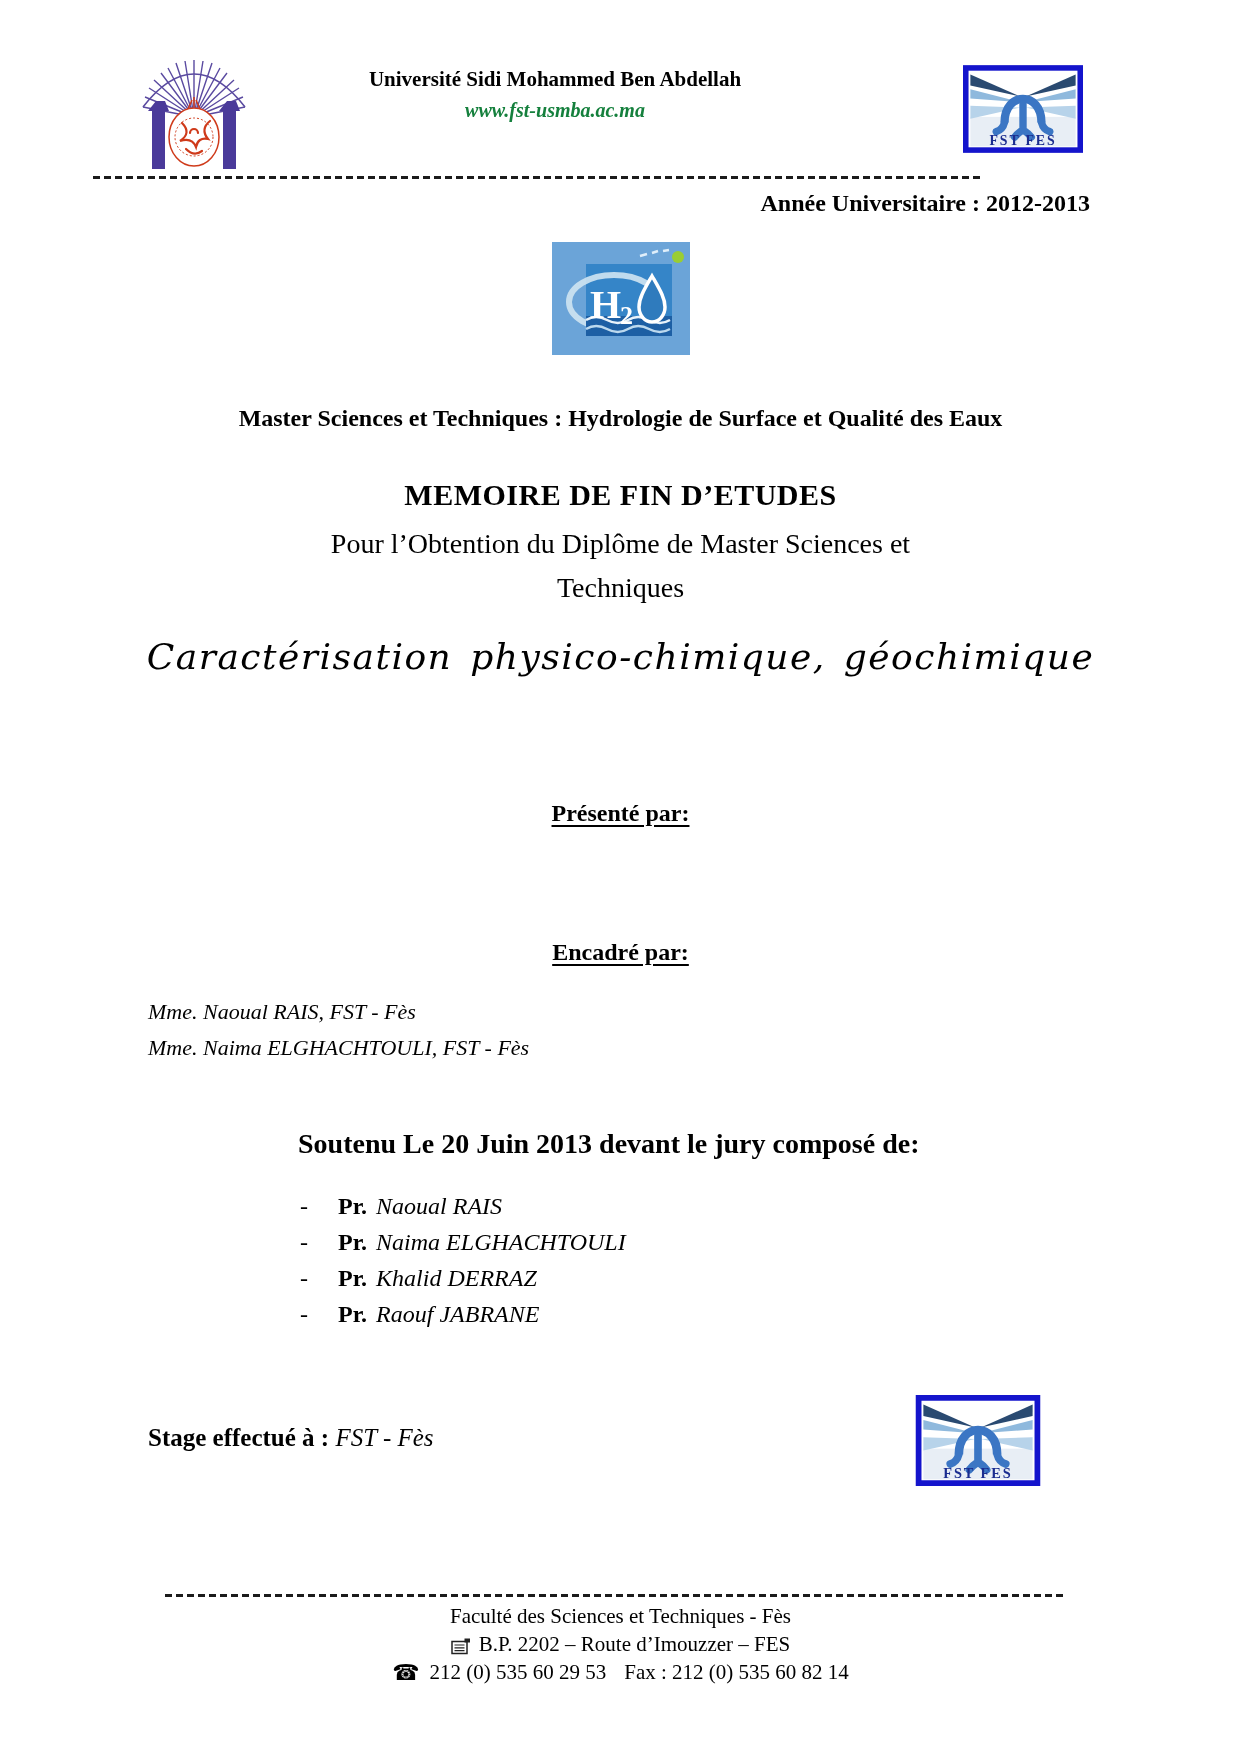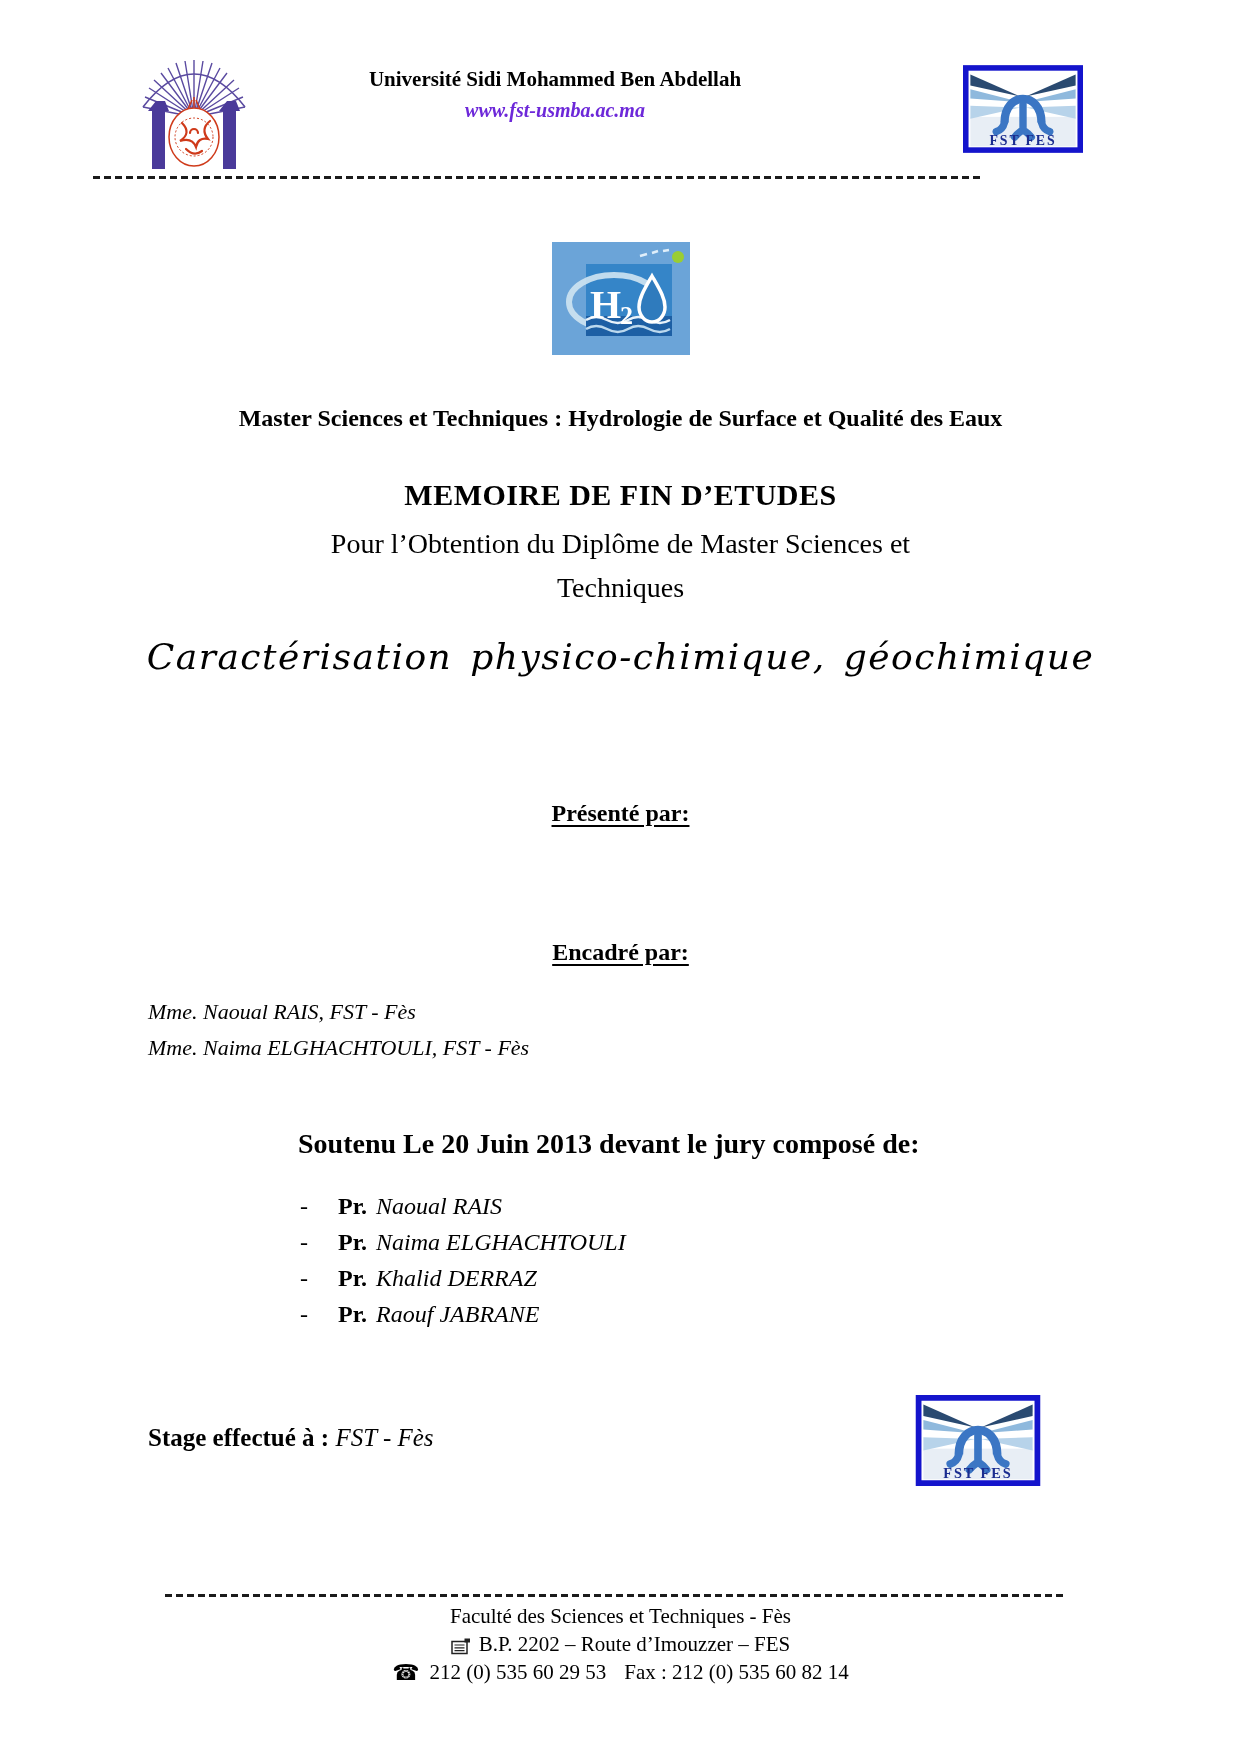--- a/index.html
+++ b/index.html
@@ -11,21 +11,21 @@
     font-family:"Liberation Serif", serif;
     color:#000;
     overflow:hidden;
   }
   .abs { position:absolute; }
   .centered { left:0; width:100%; text-align:center; }
 
   
   .header-text { top:64px; left:235px; width:640px; text-align:center; }
   .header-line { font-weight:bold; font-size:21px; line-height:31px; }
-  .header-link { font-weight:bold; font-style:italic; font-size:20px; line-height:30px; color:#6d28d9; }
+  .header-link { font-weight:bold; font-style:italic; font-size:20px; line-height:30px; color:#15803d; }
 
   .dashes {
     position:absolute; height:3px;
     background:repeating-linear-gradient(to right,#1b1b1b 0 7px, transparent 7px 11px);
   }
   .dash-top { left:93px; top:176px; width:889px; }
   .dash-bottom { left:165px; top:1594px; width:900px; }
 
   .annee { top:190px; right:151px; font-weight:bold; font-size:24px; }
 
@@ -107,20 +107,21 @@
     <path d="M122,26 L68,40 L122,36 Z" fill="#8fb9dd"></path>
     <path d="M8,44 L62,46 L8,58 Z" fill="#b7d3ea"></path>
     <path d="M122,44 L68,46 L122,58 Z" fill="#b7d3ea"></path>
     <path d="M45,62 C45,28 85,28 85,62" fill="none" stroke="#3b76c4" stroke-width="9"></path>
     <path d="M45,62 q-2,8 -9,10 M85,62 q2,8 9,10 M65,42 L65,70 M65,70 q-6,4 -9,8 M65,70 q6,4 9,8" fill="none" stroke="#3b76c4" stroke-width="8" stroke-linecap="round"></path>
     <text x="65" y="87" text-anchor="middle" font-size="15" font-weight="bold" fill="#1b2d8f" letter-spacing="2">FST FES</text>
   </svg>
 
   <div class="dashes dash-top"></div>
 
+  <div class="abs annee">Année Universitaire : 2012-2013</div>
 
   <svg class="abs" style="left:552px; top:242px;" width="138" height="113" viewBox="0 0 138 113">
     <rect x="0" y="0" width="138" height="113" fill="#6ba4d8"></rect>
     <rect x="34" y="22" width="86" height="72" fill="#3585c8"></rect>
     <ellipse cx="62" cy="60" rx="45" ry="27" fill="none" stroke="#cfe4f2" stroke-width="6" opacity="0.9"></ellipse>
     <rect x="34" y="74" width="86" height="20" fill="#1d5fa4"></rect>
     <path d="M34,78 q10,-6 21,0 t21,0 t21,0 t21,0" stroke="#e8f2fa" stroke-width="2.5" fill="none"></path>
     <path d="M34,87 q10,-6 21,0 t21,0 t21,0 t21,0" stroke="#bcd9ee" stroke-width="2.5" fill="none"></path>
     <text x="38" y="76" font-size="40" font-weight="bold" fill="#ffffff">H</text>
     <text x="68" y="82" font-size="26" font-weight="bold" fill="#ffffff">2</text>

